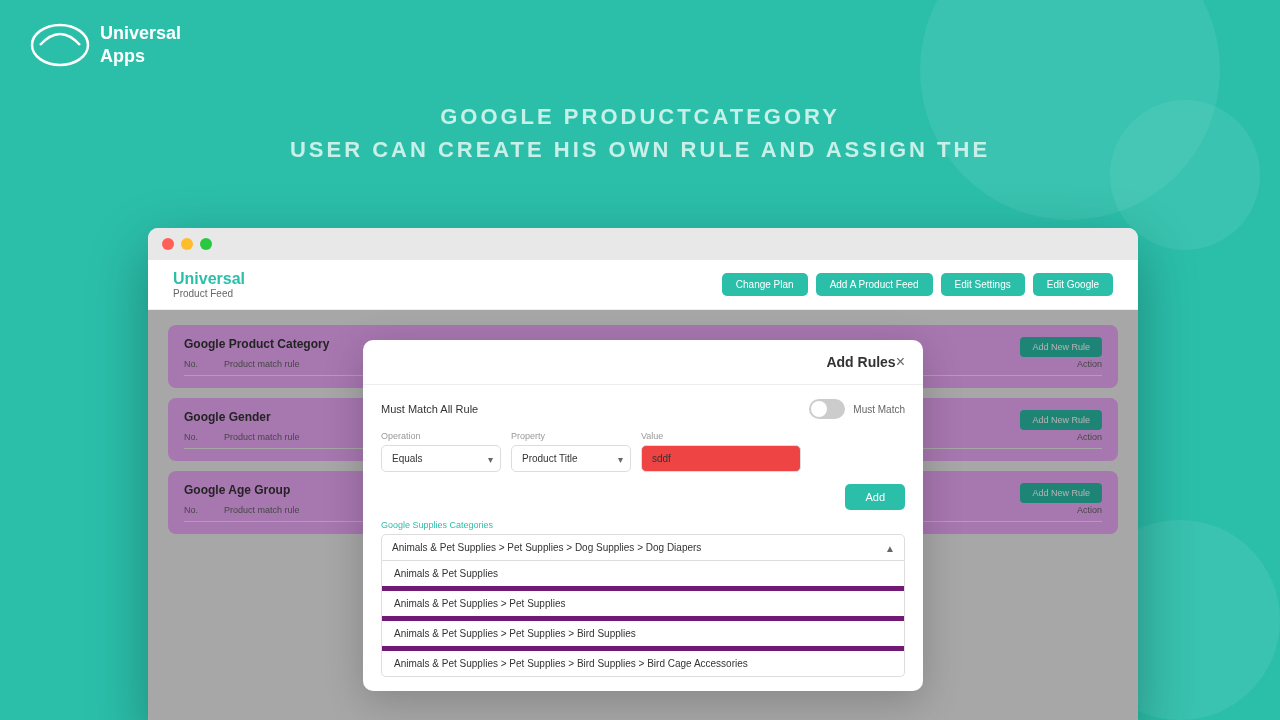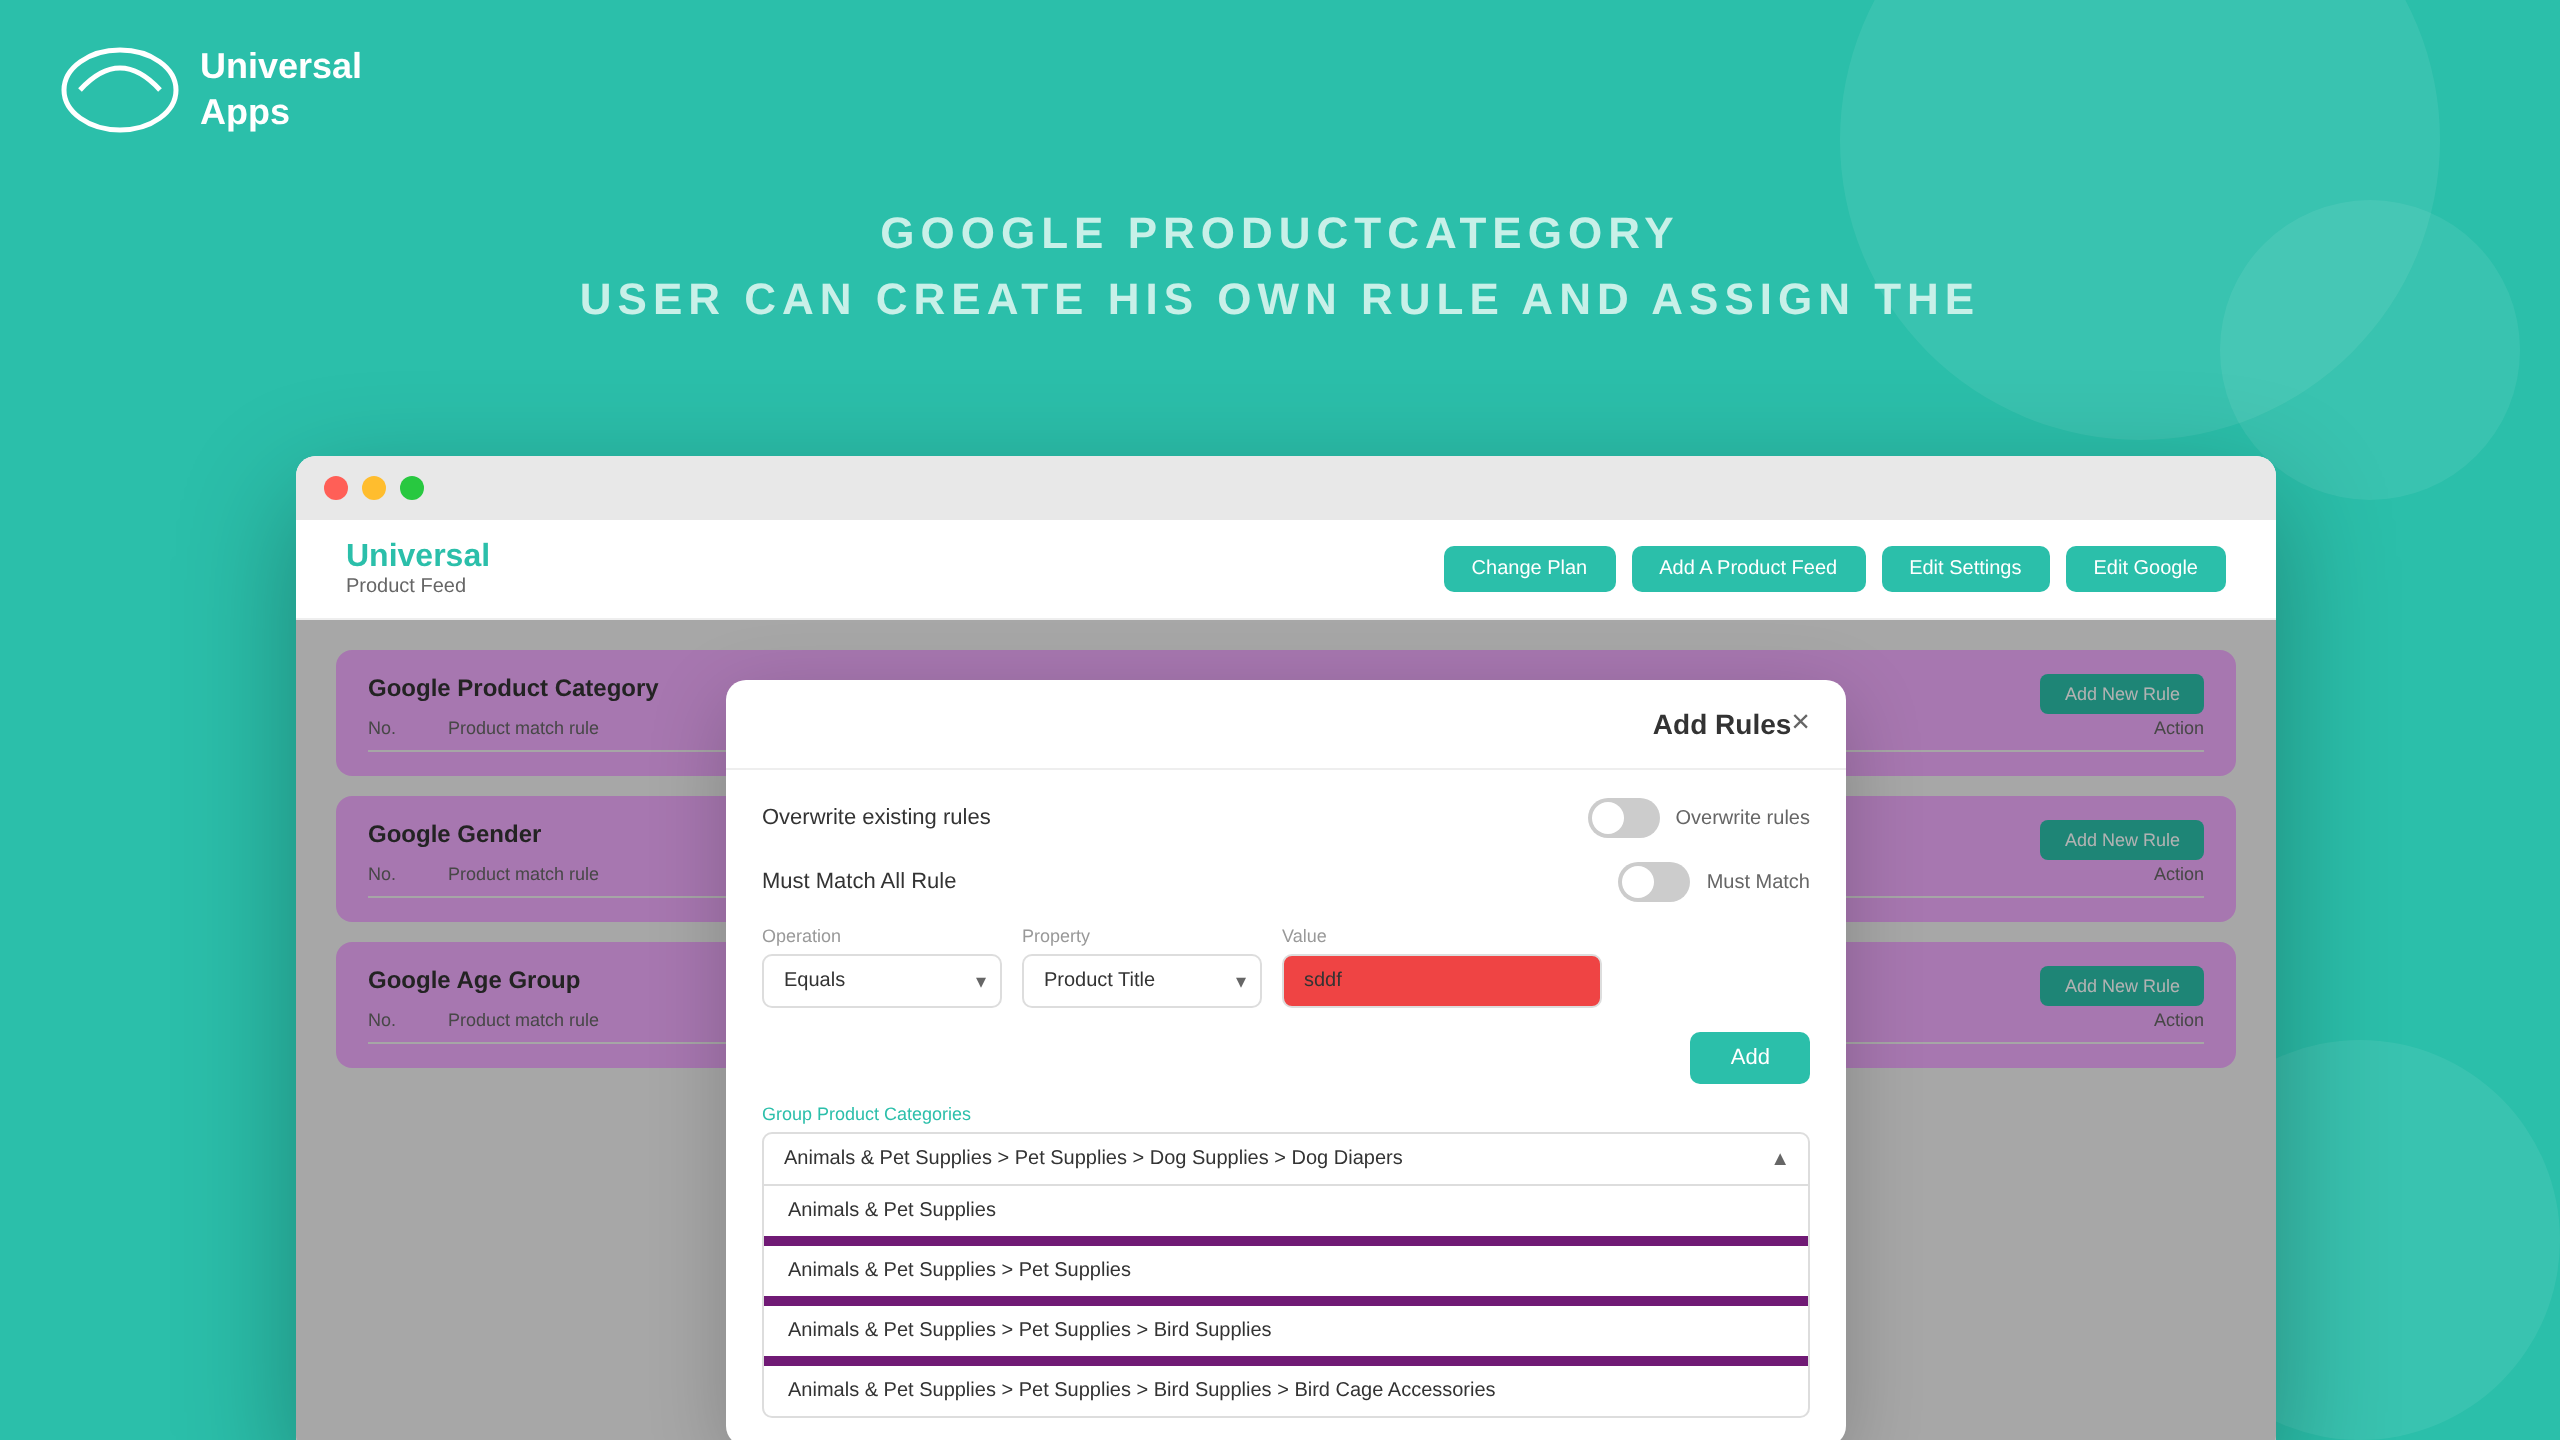--- a/index.html
+++ b/index.html
@@ -455,27 +455,20 @@
       <div class="modal-overlay">
         <div class="modal">
 
           <div class="modal-header">
             <span class="modal-title">Add Rules</span>
             <button class="modal-close">×</button>
           </div>
 
           <div class="modal-body">
 
-            <div class="toggle-row">
-              <span class="toggle-label">Overwrite existing rules</span>
-              <div class="toggle-right">
-                <div class="toggle"></div>
-                <span class="toggle-text">Overwrite rules</span>
-              </div>
-            </div>
 
             <div class="toggle-row">
               <span class="toggle-label">Must Match All Rule</span>
               <div class="toggle-right">
                 <div class="toggle"></div>
                 <span class="toggle-text">Must Match</span>
               </div>
             </div>
 
             <div class="form-row">
@@ -499,21 +492,21 @@
                 <label class="form-label">Value</label>
                 <input class="form-input" type="text" value="sddf" style="">
               </div>
             </div>
 
             <div style="text-align:right; margin-bottom: 10px;">
               <button class="btn-add-teal">Add</button>
             </div>
 
             <div>
-              <div class="gpc-label">Group Product Categories</div>
+              <div class="gpc-label">Google Supplies Categories</div>
               <div class="gpc-input-wrapper">
                 <input class="gpc-input" type="text" value="Animals &amp; Pet Supplies &gt; Pet Supplies &gt; Dog Supplies &gt; Dog Diapers" style="">
                 <span class="gpc-input-arrow">▲</span>
               </div>
               <div class="dropdown-list">
                 <div class="dropdown-item">Animals &amp; Pet Supplies</div>
                 <div class="dropdown-item">Animals &amp; Pet Supplies &gt; Pet Supplies</div>
                 <div class="dropdown-item">Animals &amp; Pet Supplies &gt; Pet Supplies &gt; Bird Supplies</div>
                 <div class="dropdown-item">Animals &amp; Pet Supplies &gt; Pet Supplies &gt; Bird Supplies &gt; Bird Cage Accessories</div>
 

